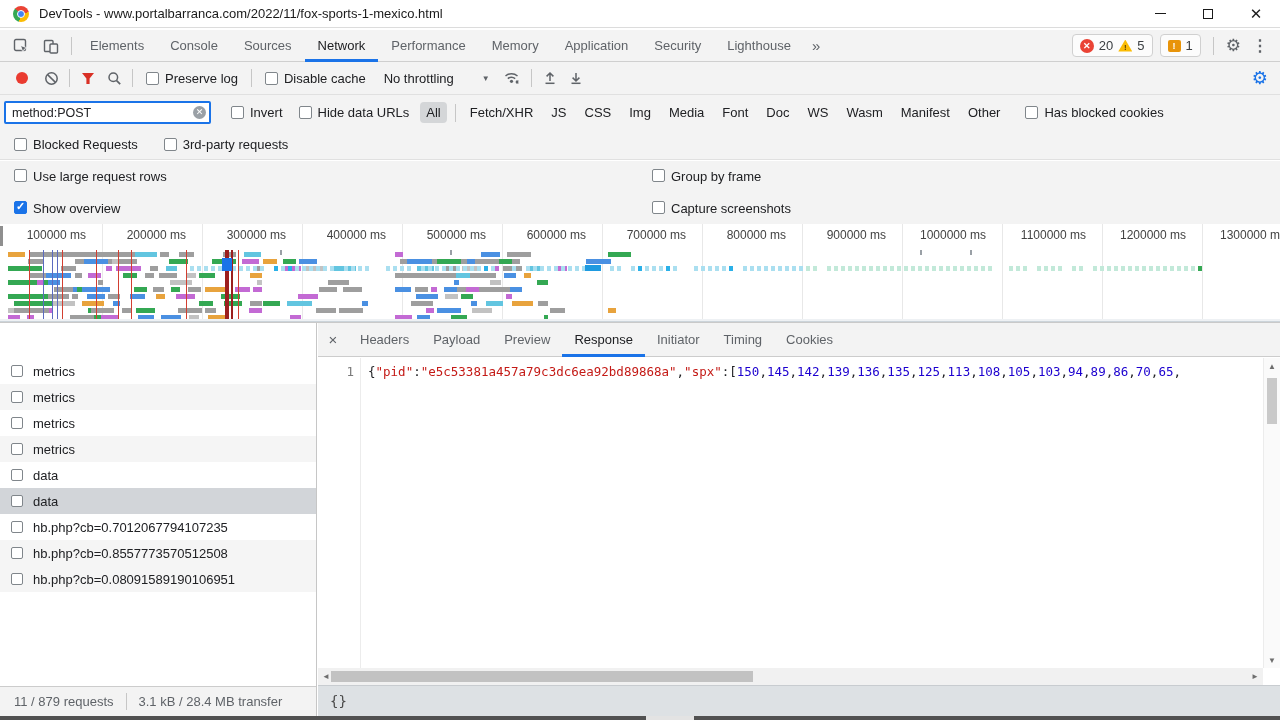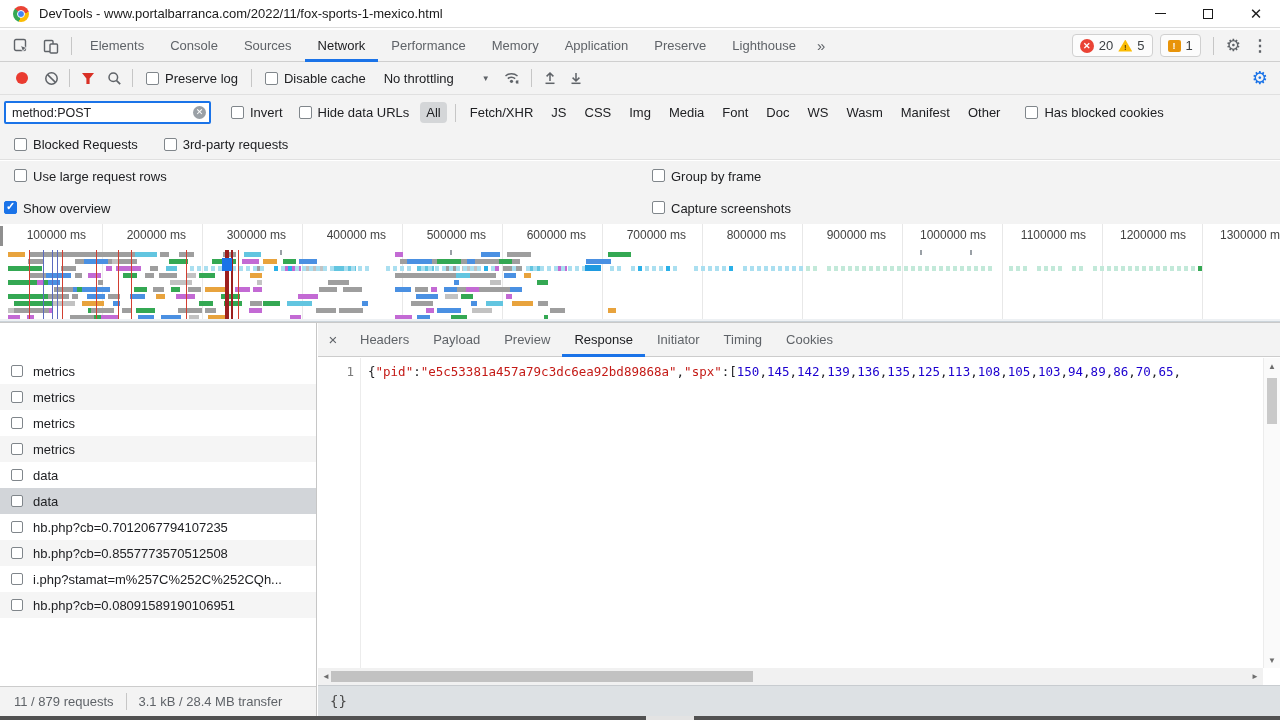--- a/index.html
+++ b/index.html
@@ -140,21 +140,21 @@
   </div>
   <span class="vsep"></span>
   <div id="main-tabs" class="flex">
       <div class="tab">Elements</div>
       <div class="tab">Console</div>
       <div class="tab">Sources</div>
       <div class="tab sel">Network</div>
       <div class="tab">Performance</div>
       <div class="tab">Memory</div>
       <div class="tab">Application</div>
-      <div class="tab">Preserve</div>
+      <div class="tab">Security</div>
       <div class="tab">Lighthouse</div>
     </div>
   <span class="more-tabs">»</span>
 
   <div class="tb-right">
     <div class="badge-box">
       <span class="err-ic">✕</span>
       <span class="badge-num">20</span>
       <span class="warn-ic"></span>
       <span class="badge-num">5</span>
@@ -274,21 +274,21 @@
 
 <div class="optarea">
   <div class="optitem" style="left:14px;top:8px">
     <span class="cb"></span>
     <span>Use large request rows</span>
   </div>
   <div class="optitem" style="left:652px;top:8px">
     <span class="cb"></span>
     <span>Group by frame</span>
   </div>
-  <div class="optitem" style="left:4px;top:40px">
+  <div class="optitem" style="left:14px;top:40px">
     <span class="cb on"></span>
     <span>Show overview</span>
   </div>
   <div class="optitem" style="left:652px;top:40px">
     <span class="cb"></span>
     <span>Capture screenshots</span>
   </div>
 </div>
 
 <div class="overview">
@@ -654,24 +654,20 @@
           <span>data</span>
         </div>
         <div class="rrow">
           <span class="cb"></span>
           <span>hb.php?cb=0.7012067794107235</span>
         </div>
         <div class="rrow alt">
           <span class="cb"></span>
           <span>hb.php?cb=0.8557773570512508</span>
         </div>
-        <div class="rrow">
-          <span class="cb"></span>
-          <span>i.php?stamat=m%257C%252C%252CQh...</span>
-        </div>
         <div class="rrow alt">
           <span class="cb"></span>
           <span>hb.php?cb=0.08091589190106951</span>
         </div>
       </div>
     <div class="statusbar">
       <span>11 / 879 requests</span>
       <span class="sb-sep"></span>
       <span>3.1 kB / 28.4 MB transfer</span>
     </div>

